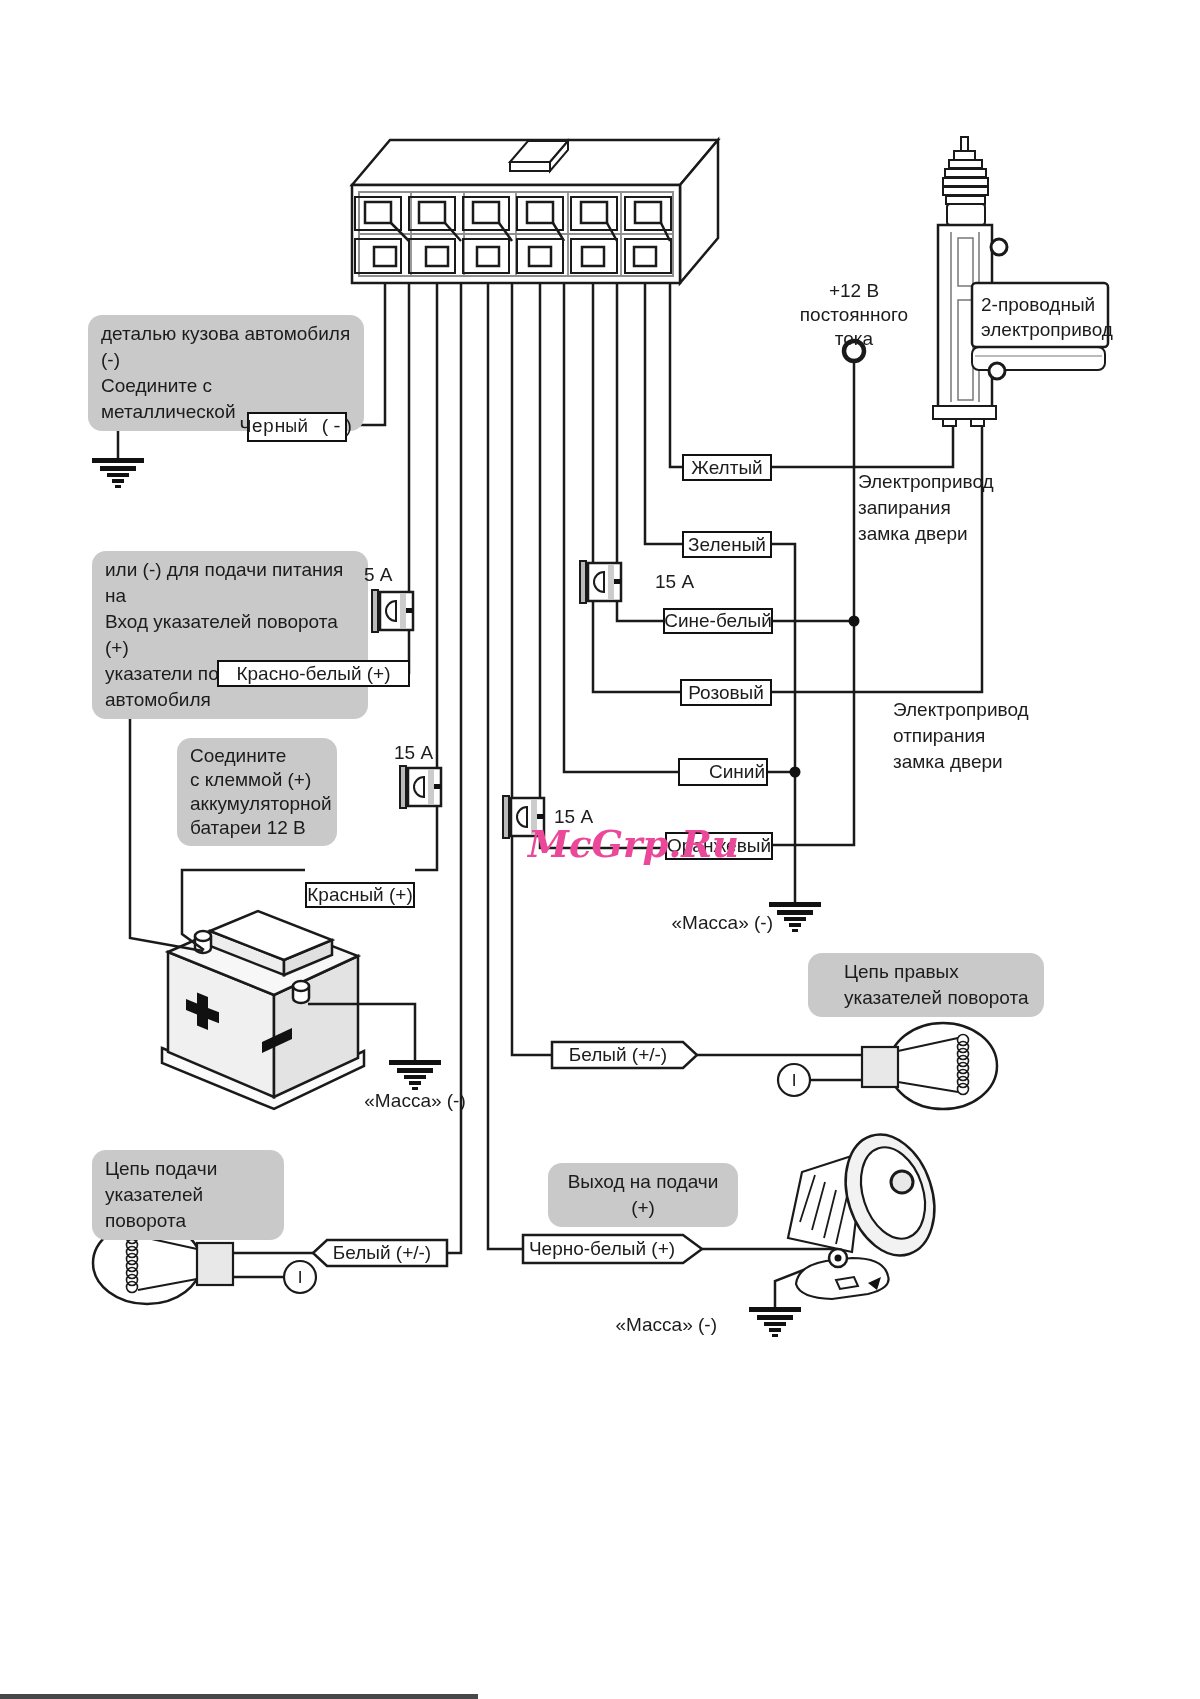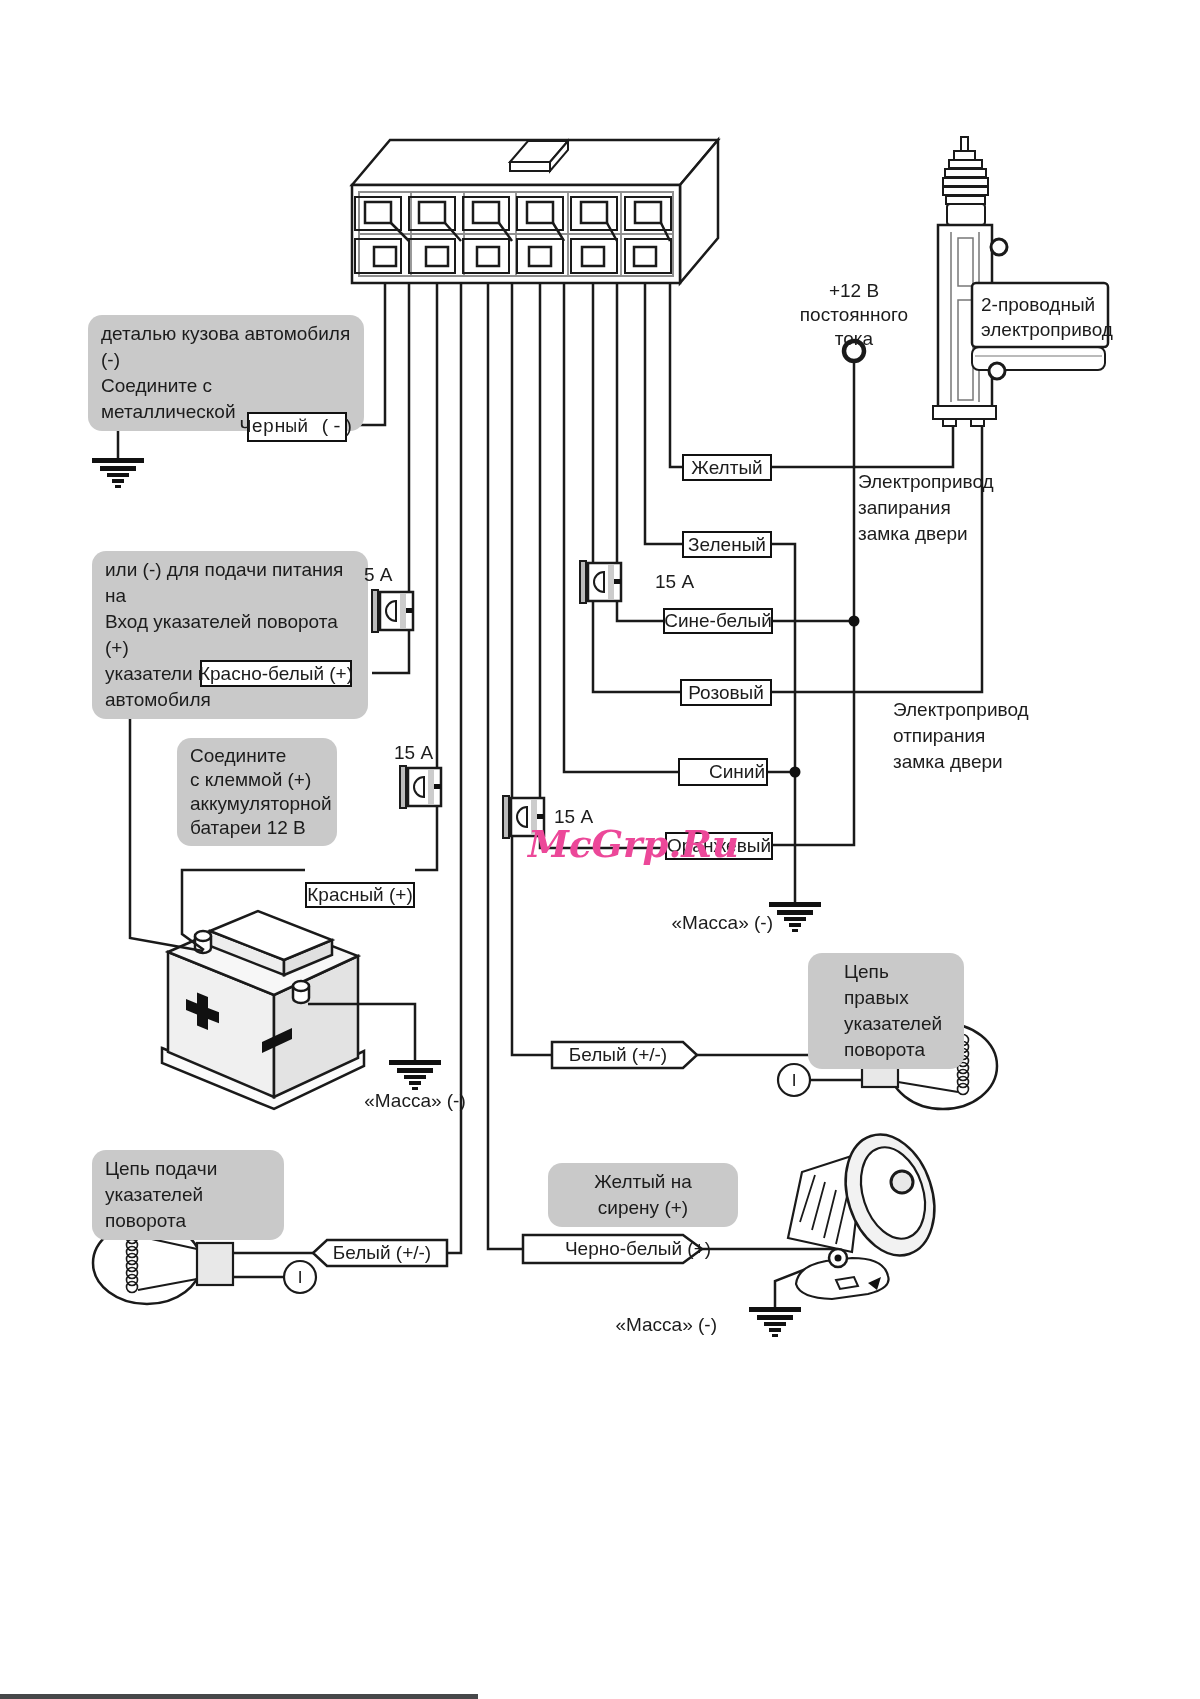--- a/index.html
+++ b/index.html
@@ -283,43 +283,43 @@
   <div>или (-) для подачи питания на</div>
   <div>Вход указателей поворота (+)</div>
   <div>указатели поворота автомобиля</div>
 </div>
 <div class="callout" style="left:177px;top:738px;width:160px;line-height:24px;">
   <div>Соедините</div>
   <div>с клеммой (+)</div>
   <div>аккумуляторной</div>
   <div>батареи 12 В</div>
 </div>
-<div class="callout" style="left:808px;top:953px;width:156px;padding-left:36px;">
+<div class="callout" style="left:808px;top:953px;width:236px;padding-left:36px;">
   <div>Цепь правых</div>
   <div>указателей поворота</div>
 </div>
 <div class="callout" style="left:92px;top:1150px;width:192px;">
   <div>Цепь подачи</div>
   <div>указателей поворота</div>
 </div>
-<div class="callout" style="left:548px;top:1163px;width:190px;text-align:center;">Желтый на сирену (+)</div>
+<div class="callout" style="left:548px;top:1163px;width:190px;text-align:center;">Выход на подачи (+)</div>
 
 <div class="lbl" style="left:247px;top:412px;width:100px;height:30px;font-family:Liberation Mono, monospace;">Черный (-)</div>
-<div class="lbl" style="left:200px;top:660px;width:152px;height:27px;">Красно-белый (+)</div>
+<div class="lbl" style="left:217px;top:660px;width:193px;height:27px;">Красно-белый (+)</div>
 <div class="lbl" style="left:305px;top:858px;width:110px;height:26px;margin-top:24px;">Красный (+)</div>
 <div class="lbl" style="left:682px;top:454px;width:90px;height:27px;">Желтый</div>
 <div class="lbl" style="left:682px;top:531px;width:90px;height:27px;">Зеленый</div>
 <div class="lbl" style="left:663px;top:608px;width:110px;height:26px;">Сине-белый</div>
 <div class="lbl" style="left:680px;top:679px;width:92px;height:27px;">Розовый</div>
 <div class="lbl" style="left:678px;top:758px;width:90px;height:28px;padding-left:28px;">Синий</div>
 <div class="lbl" style="left:665px;top:832px;width:108px;height:28px;">Оранжевый</div>
 
 <div class="atxt" style="left:322px;top:1241px;width:120px;height:24px;">Белый (+/-)</div>
 <div class="atxt" style="left:558px;top:1043px;width:120px;height:24px;">Белый (+/-)</div>
-<div class="atxt" style="left:528px;top:1237px;width:148px;height:24px;margin-left:36px;">Черно-белый (+)</div>
+<div class="atxt" style="left:528px;top:1237px;width:148px;height:24px;">Черно-белый (+)</div>
 
 <div class="note center" style="left:790px;top:279px;width:128px;line-height:24px;">
   <div>+12 В</div>
   <div>постоянного</div>
   <div>тока</div>
 </div>
 <div class="note" style="left:981px;top:292px;width:122px;line-height:25px;font-size:19px;">
   <div>2-проводный</div>
   <div>электропривод</div>
 </div>

